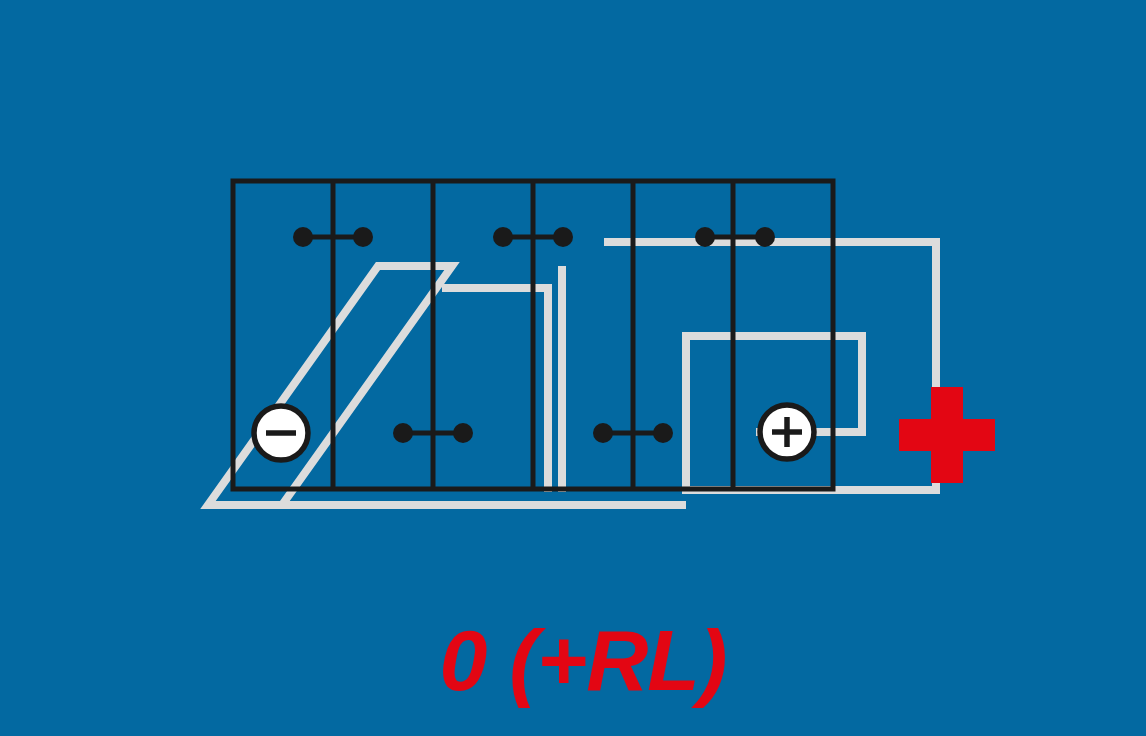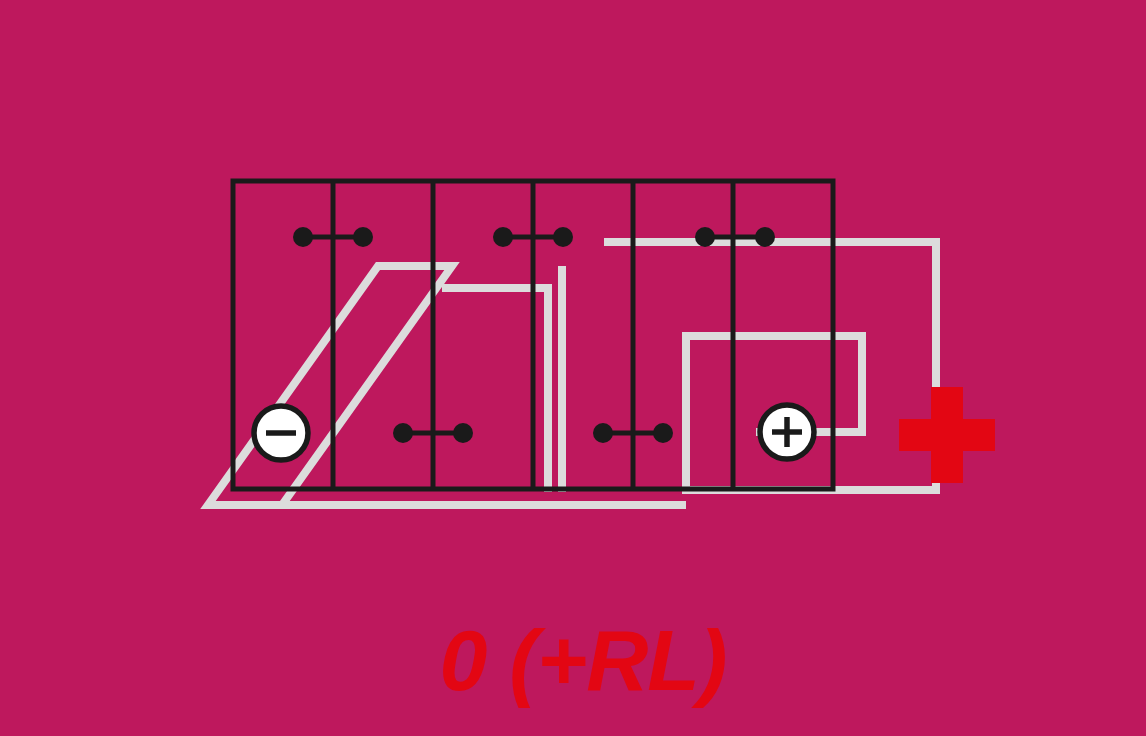--- a/index.html
+++ b/index.html
@@ -5,21 +5,21 @@
   html, body {
     margin: 0;
     padding: 0;
     background: #ffffff;
     font-family: "Liberation Sans", sans-serif;
   }
   .canvas {
     position: relative;
     width: 1146px;
     height: 736px;
-    background: #be185d;
+    background: #0369a1;
     overflow: hidden;
   }
   svg { display: block; }
   .polarity-label {
     font-family: "Liberation Sans", sans-serif;
     font-weight: bold;
     font-style: italic;
     font-size: 86px;
     letter-spacing: -1px;
   }

